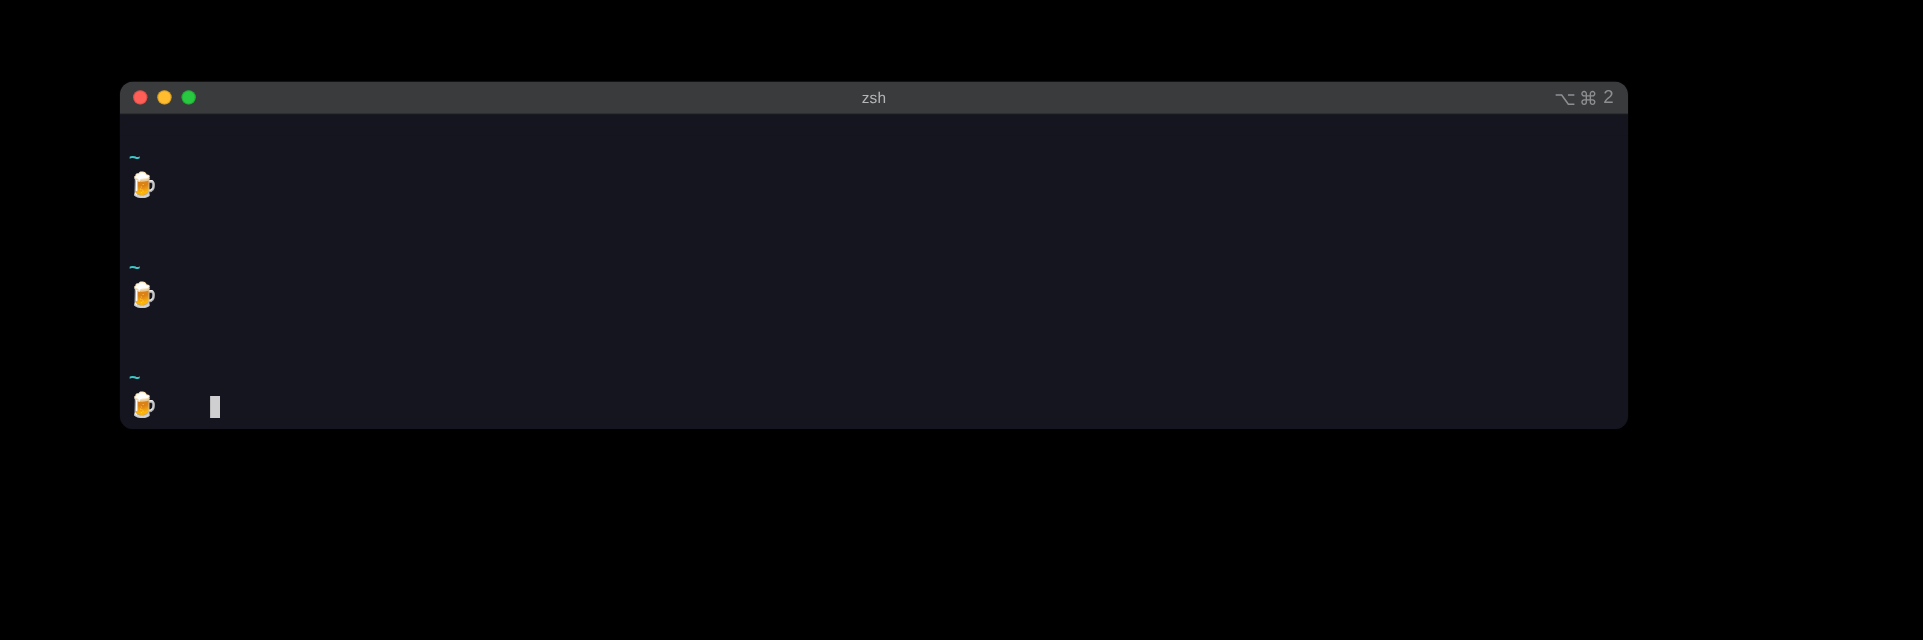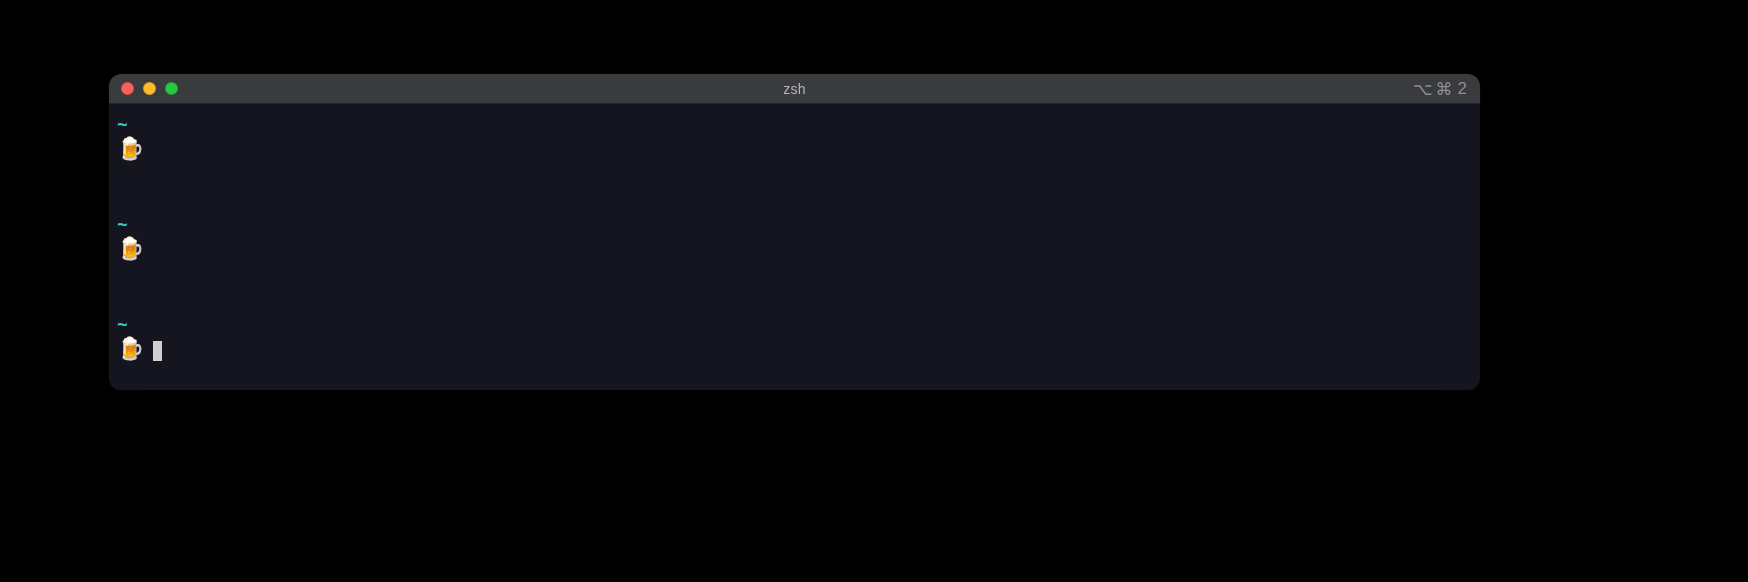--- a/index.html
+++ b/index.html
@@ -1,15 +1,15 @@
 <!DOCTYPE html>
 <html><head>
   <meta charset="utf-8">
   <style>
-    * { margin: 0; padding: 0; box-sizing: border-box; }
+    * { margin: 0; padding: 0; box-sizing: border-box; gap: 19px; }
     html, body {
       width: 1748px;
       height: 582px;
       background: #000;
       overflow: hidden;
       font-family: ui-sans-serif, -apple-system, BlinkMacSystemFont, "Segoe UI", Helvetica, Arial, sans-serif;
     }
     .window {
       position: absolute;
       left: 109px;

